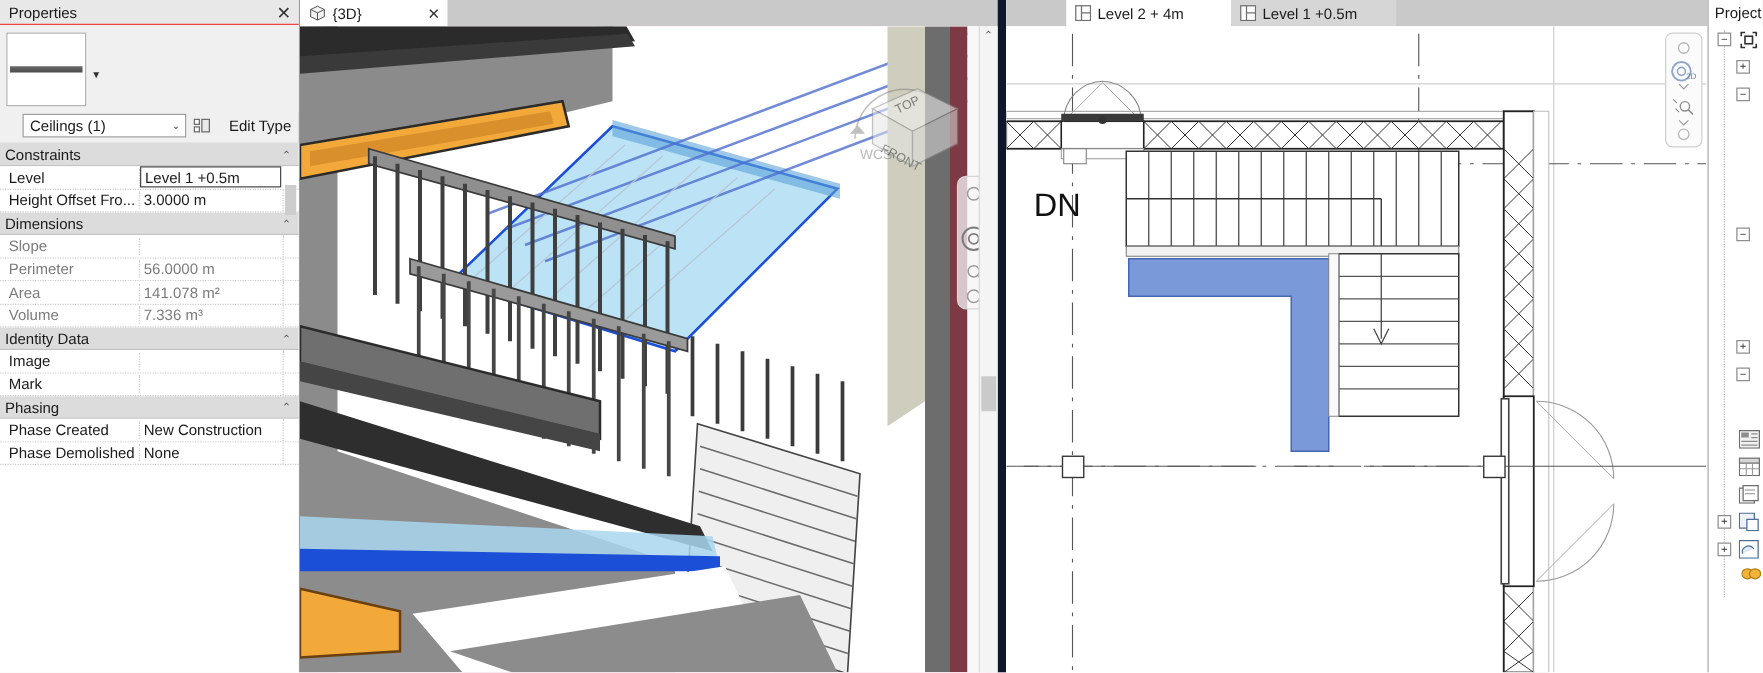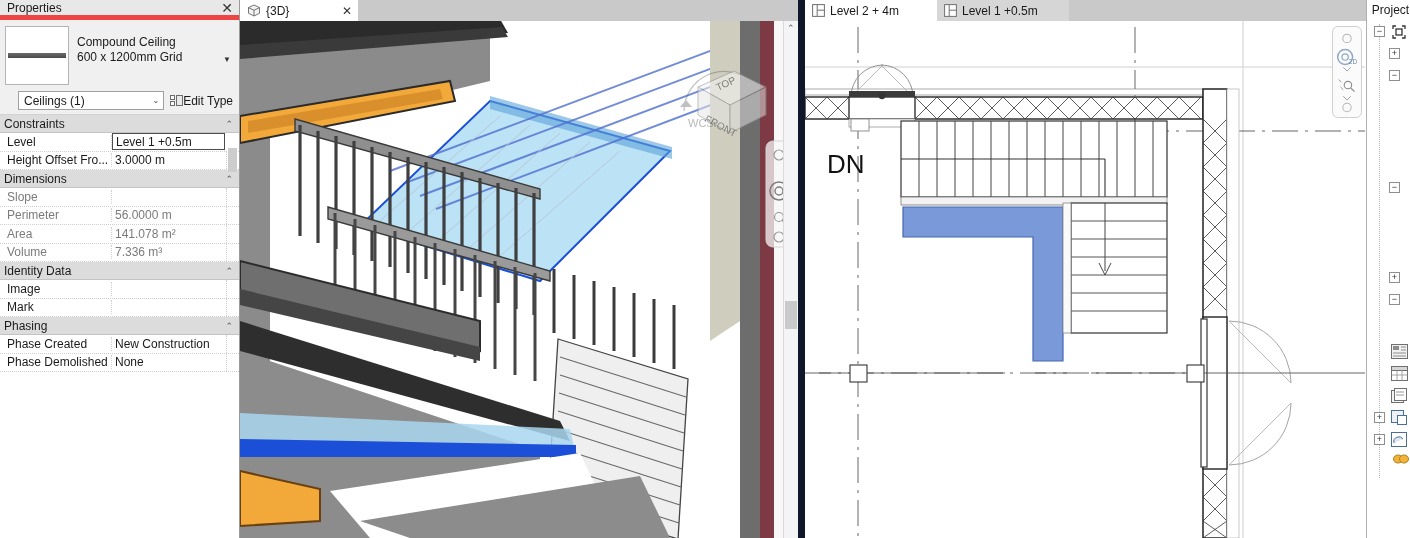--- a/index.html
+++ b/index.html
@@ -3,39 +3,39 @@
 <meta charset="utf-8">
 <style>
   * { box-sizing: border-box; margin:0; padding:0; }
   html,body { width:1410px; height:538px; overflow:hidden; background:#fff;
     font-family:"Liberation Sans", sans-serif; font-size:12px; color:#1a1a1a; }
   .app { position:relative; width:1410px; height:538px; display:flex; }
 
   
   .props { width:240px; height:538px; background:#f0f0f0; border-right:1px solid #9a9a9a;
            display:flex; flex-direction:column; position:relative; }
-  .props-title { height:20px; background:#e8e8e8; border-bottom:5px solid #ef4444;
+  .props-title { height:20px; background:#e8e8e8; border-bottom:1px solid #ef4444;
                  display:flex; align-items:center; padding:0 4px 0 7px; }
   .props-title .t { font-size:12px; color:#1a1a1a; flex:1; }
   .props-close { width:16px; height:16px; display:flex; align-items:center; justify-content:center;
                  font-size:14px; color:#333; cursor:pointer; line-height:1; }
   .type-sel { display:flex; align-items:flex-start; padding:6px 4px 4px 5px; background:#f0f0f0;
               height:70px; }
   .thumb { width:64px; height:59px; background:#fff; border:1px solid #b4b4b4; position:relative; flex:none; }
   .thumb .band { position:absolute; left:2px; right:2px; top:26px; height:5px;
                  background:linear-gradient(#6b6b6b,#4a4a4a); }
   .type-txt { flex:1; padding:9px 0 0 8px; line-height:15px; font-size:12px; }
   .type-arrow { width:16px; align-self:center; text-align:center; font-size:8px; color:#333;
                 cursor:pointer; padding-top:6px;}
   .sel-row { display:flex; align-items:center; gap:4px; padding:1px 2px 4px 18px; }
   .combo { flex:1; height:19px; background:#fff; border:1px solid #a0a0a0; display:flex;
            align-items:center; padding:0 2px 0 5px; font-size:12px; }
   .combo .cv { flex:1; }
   .combo .ca { font-size:8px; color:#444; padding-right:2px; }
-  .edit-type { display:flex; align-items:center; gap:0; font-size:12px; padding:0 4px 0 2px; cursor:pointer; }
+  .edit-type { display:flex; align-items:center; gap:15px; font-size:12px; padding:0 4px 0 2px; cursor:pointer; }
   .et-ico { width:13px; height:12px; position:relative; flex:none; }
   .et-ico i { position:absolute; border:1px solid #6d6d6d; background:#fafafa; display:block; }
   .et-ico i:nth-child(1){ left:0; top:0; width:5px; height:5px; }
   .et-ico i:nth-child(2){ left:0; top:6px; width:5px; height:5px; }
   .et-ico i:nth-child(3){ left:6px; top:0; width:7px; height:11px; background:#e9e9e9;}
 
   .ptable { flex:1; overflow:hidden; border-top:1px solid #d2d2d2; position:relative; background:#fff;}
   .grp { height:18px; background:#dcdcdc; display:flex; align-items:center; padding-left:4px;
          font-size:12px; color:#1a1a1a; border-bottom:1px solid #c4c4c4;text-align:center;}
   .grp .chev { margin-left:auto; padding-right:6px; font-size:9px; color:#555; cursor:pointer;}
@@ -60,21 +60,21 @@
   .cube-ico { width:14px; height:13px; flex:none; }
   .plan-ico { width:13px; height:13px; flex:none; }
   .canvas3d { position:absolute; left:0; top:21px; right:0; bottom:0; overflow:hidden; background:#fff;}
   .vsb { position:absolute; right:0; top:21px; width:15px; bottom:0; background:#f4f4f4;
          border-left:1px solid #dadada; }
   .vsb .up { position:absolute; top:2px; left:3px; font-size:9px; color:#555; }
   .vsb .thumbv { position:absolute; left:1px; top:280px; width:12px; height:28px; background:#cacaca;}
 
   
   .plan { flex:1; height:538px; position:relative; background:#fff; }
-  .planbar { height:21px; background:#c9c9c9; display:flex; align-items:flex-end; }
+  .planbar { height:21px; background:#c9c9c9; display:flex; align-items:flex-end;padding-left:48px; }
   .plancanvas { position:absolute; left:0; top:21px; right:44px; bottom:0; overflow:hidden; background:#fff;}
   .navbar2d { position:absolute; right:48px; top:26px; width:30px; height:92px;
               background:#fbfbfb; border:1px solid #d0d0d0; border-radius:6px; }
   .planside { position:absolute; right:26px; top:21px; width:18px; bottom:0; background:#f4f4f4;
               border-left:1px solid #dcdcdc; }
   .planside .cv { position:absolute; top:4px; left:4px; font-size:10px; color:#555; }
   .planside .th { position:absolute; left:2px; top:280px; width:13px; height:30px; background:#cfcfcf;}
 
   
   .browser { position:absolute; right:0; top:0; width:44px; height:538px;
@@ -92,24 +92,20 @@
   <div class="props">
     <div class="props-title">
       <span class="t">Properties</span>
       <span class="props-close">✕</span>
     </div>
 
     <div class="type-sel">
       <div class="thumb">
           <span class="band"></span>
         </div>
-      <div class="type-txt">
-        <div>Compound Ceiling</div>
-        <div>600 x 1200mm Grid</div>
-      </div>
       <div class="type-arrow">▼</div>
     </div>
 
     <div class="sel-row">
       <div class="combo">
         <span class="cv">Ceilings (1)</span>
         <span class="ca">⌄</span>
       </div>
       <div class="edit-type">
         <span class="et-ico">

